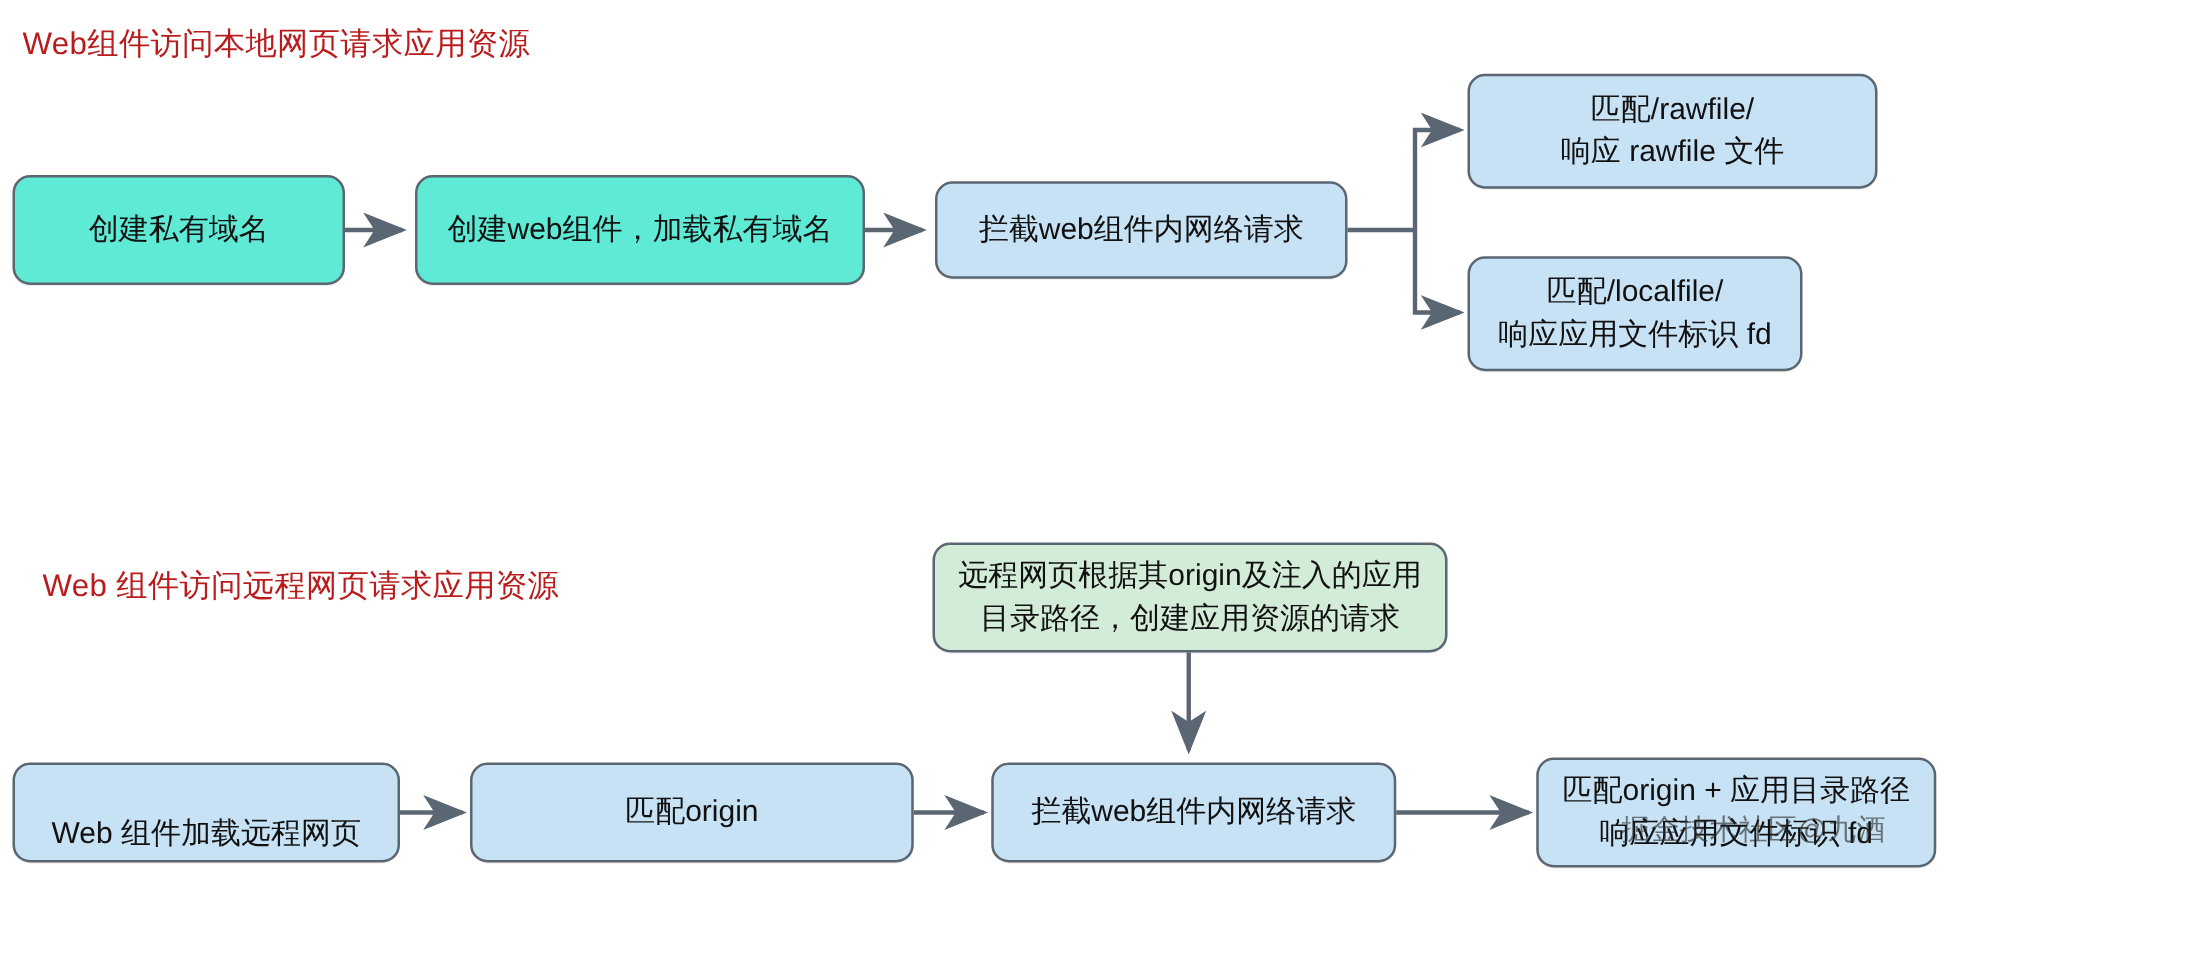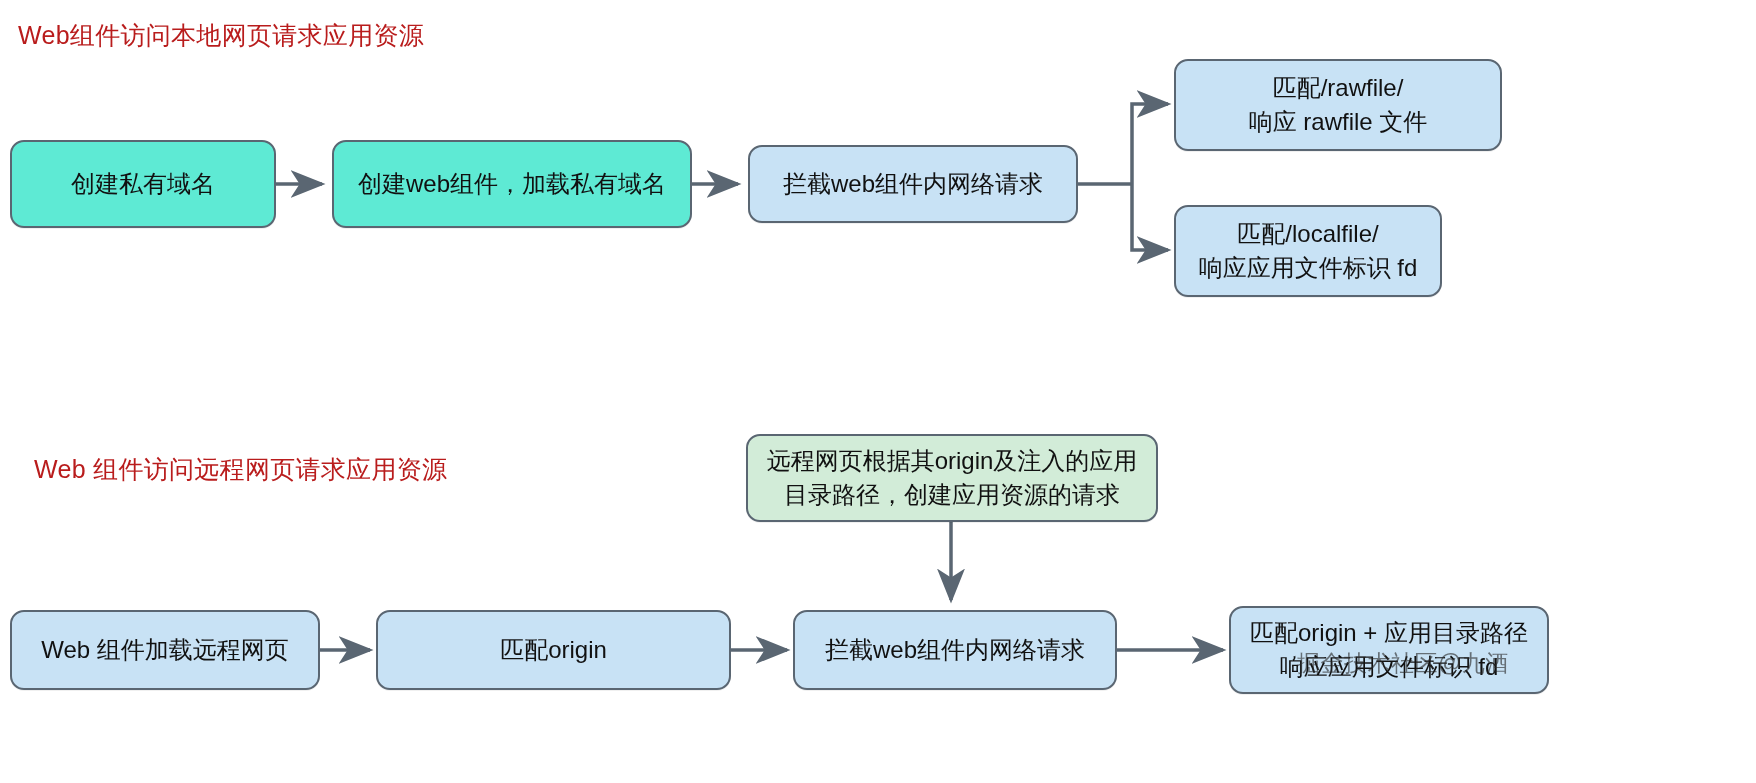--- a/index.html
+++ b/index.html
@@ -141,21 +141,21 @@
     <span class="line">响应应用文件标识 fd</span>
   </div>
 
   <div class="section-title" style="left:18px; top:454px;margin-left:16px;">Web 组件访问远程网页请求应用资源</div>
 
   <div class="node green-soft" style="left:746px; top:434px; width:412px; height:88px;text-align:center;">
     <span class="line">远程网页根据其origin及注入的应用</span>
     <span class="line">目录路径，创建应用资源的请求</span>
   </div>
 
-  <div class="node blue" style="left:10px; top:610px; width:310px; height:80px;">
+  <div class="node blue" style="left:10px; top:610px; width:310px; height:80px;justify-content:flex-end;">
     <span class="line">Web 组件加载远程网页</span>
   </div>
 
   <div class="node blue" style="left:376px; top:610px; width:355px; height:80px;">
     <span class="line">匹配origin</span>
   </div>
 
   <div class="node blue" style="left:793px; top:610px; width:324px; height:80px;">
     <span class="line">拦截web组件内网络请求</span>
   </div>

